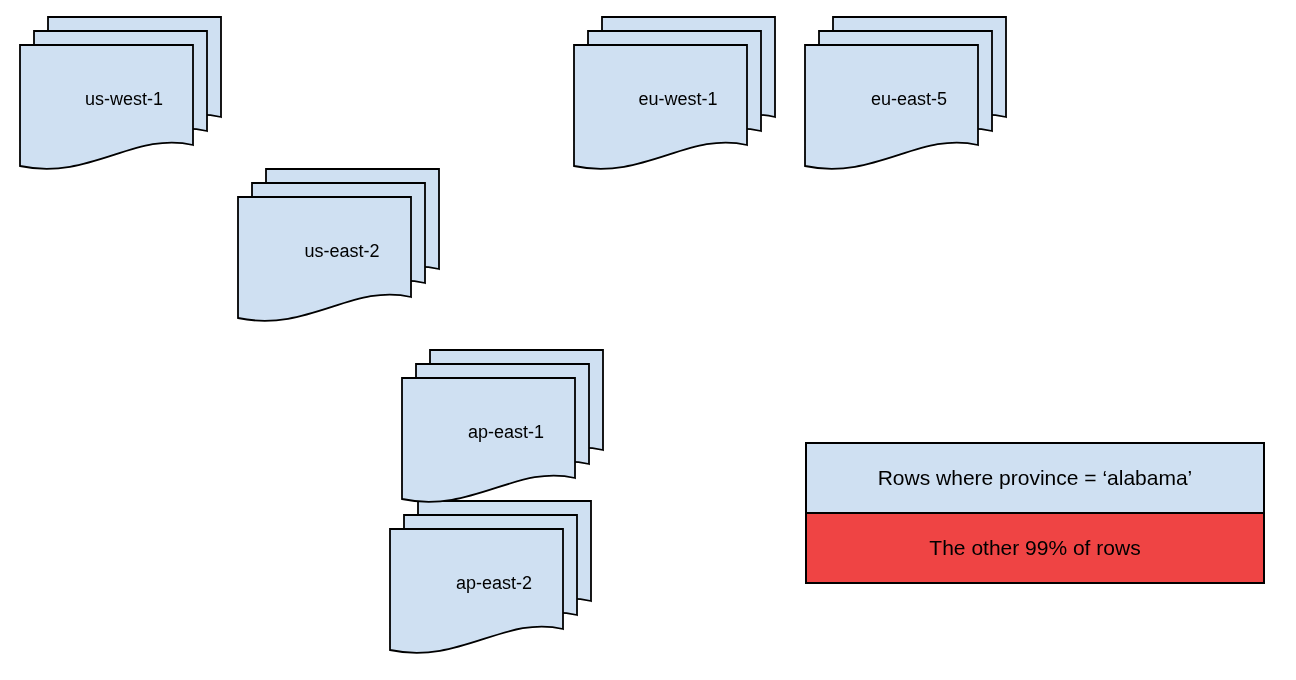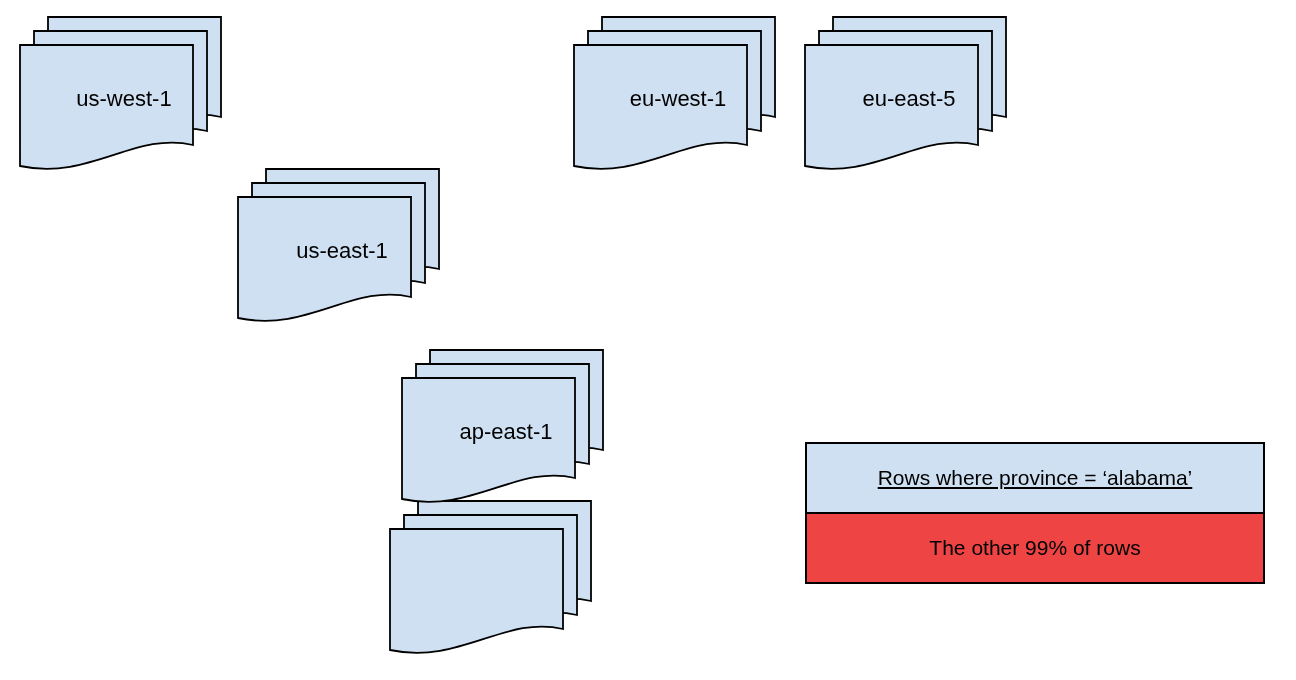--- a/index.html
+++ b/index.html
@@ -6,21 +6,21 @@
   body{
     width:1296px;height:680px;overflow:hidden;background:#ffffff;
     font-family:"Liberation Sans", sans-serif;
   }
   .canvas{position:relative;width:1296px;height:680px;background:#ffffff;}
   .stack{position:absolute;width:206px;height:162px;}
   .stack svg{position:absolute;left:0;top:0;}
   .stack-label{
     position:absolute;left:2px;top:32px;width:208px;height:104px;
     display:flex;align-items:center;justify-content:center;
-    font-size:22px;color:#000;white-space:nowrap;
+    font-size:18px;color:#000;white-space:nowrap;
   }
   .legend{
     position:absolute;left:805px;top:442px;width:456px;
     border:2px solid #000;background:#fff;
   }
   .legend-row{
     height:68px;display:flex;align-items:center;justify-content:center;
     font-size:21px;color:#000;
   }
   .legend-row + .legend-row{border-top:2px solid #000;}
@@ -54,41 +54,42 @@
       </svg>
     <div class="stack-label">eu-east-5</div>
   </div>
 
   <div class="stack" style="left:236px;top:167px;z-index:3">
       <svg width="206" height="162" viewBox="0 0 206 162">
         <path d="M0 0 H173 V100 C 115 86, 70 136, 0 121 Z" transform="translate(30,2)" fill="#CFE0F2" stroke="#000000" stroke-width="1.8"></path>
         <path d="M0 0 H173 V100 C 115 86, 70 136, 0 121 Z" transform="translate(16,16)" fill="#CFE0F2" stroke="#000000" stroke-width="1.8"></path>
         <path d="M0 0 H173 V100 C 115 86, 70 136, 0 121 Z" transform="translate(2,30)" fill="#CFE0F2" stroke="#000000" stroke-width="1.8"></path>
       </svg>
-    <div class="stack-label">us-east-1</div>
+    <div class="stack-label">us-east-2</div>
   </div>
 
   <div class="stack" style="left:400px;top:348px;z-index:2">
       <svg width="206" height="162" viewBox="0 0 206 162">
         <path d="M0 0 H173 V100 C 115 86, 70 136, 0 121 Z" transform="translate(30,2)" fill="#CFE0F2" stroke="#000000" stroke-width="1.8"></path>
         <path d="M0 0 H173 V100 C 115 86, 70 136, 0 121 Z" transform="translate(16,16)" fill="#CFE0F2" stroke="#000000" stroke-width="1.8"></path>
         <path d="M0 0 H173 V100 C 115 86, 70 136, 0 121 Z" transform="translate(2,30)" fill="#CFE0F2" stroke="#000000" stroke-width="1.8"></path>
       </svg>
     <div class="stack-label">ap-east-1</div>
   </div>
   <div class="stack" style="left:388px;top:499px;z-index:1">
       <svg width="206" height="162" viewBox="0 0 206 162">
         <path d="M0 0 H173 V100 C 115 86, 70 136, 0 121 Z" transform="translate(30,2)" fill="#CFE0F2" stroke="#000000" stroke-width="1.8"></path>
         <path d="M0 0 H173 V100 C 115 86, 70 136, 0 121 Z" transform="translate(16,16)" fill="#CFE0F2" stroke="#000000" stroke-width="1.8"></path>
         <path d="M0 0 H173 V100 C 115 86, 70 136, 0 121 Z" transform="translate(2,30)" fill="#CFE0F2" stroke="#000000" stroke-width="1.8"></path>
       </svg>
+    <div class="stack-label">ap-east-2</div>
   </div>
 
   <div class="legend">
-    <div class="legend-row" style="background-color: rgb(207, 224, 242); text-decoration: underline;">
+    <div class="legend-row" style="background-color: rgb(207, 224, 242);">
       <span>Rows where province = ‘alabama’</span>
     </div>
     <div class="legend-row" style="background-color: #ef4444;">
       <span>The other 99% of rows</span>
     </div>
   </div>
 
 </div>
 
 </body></html>

